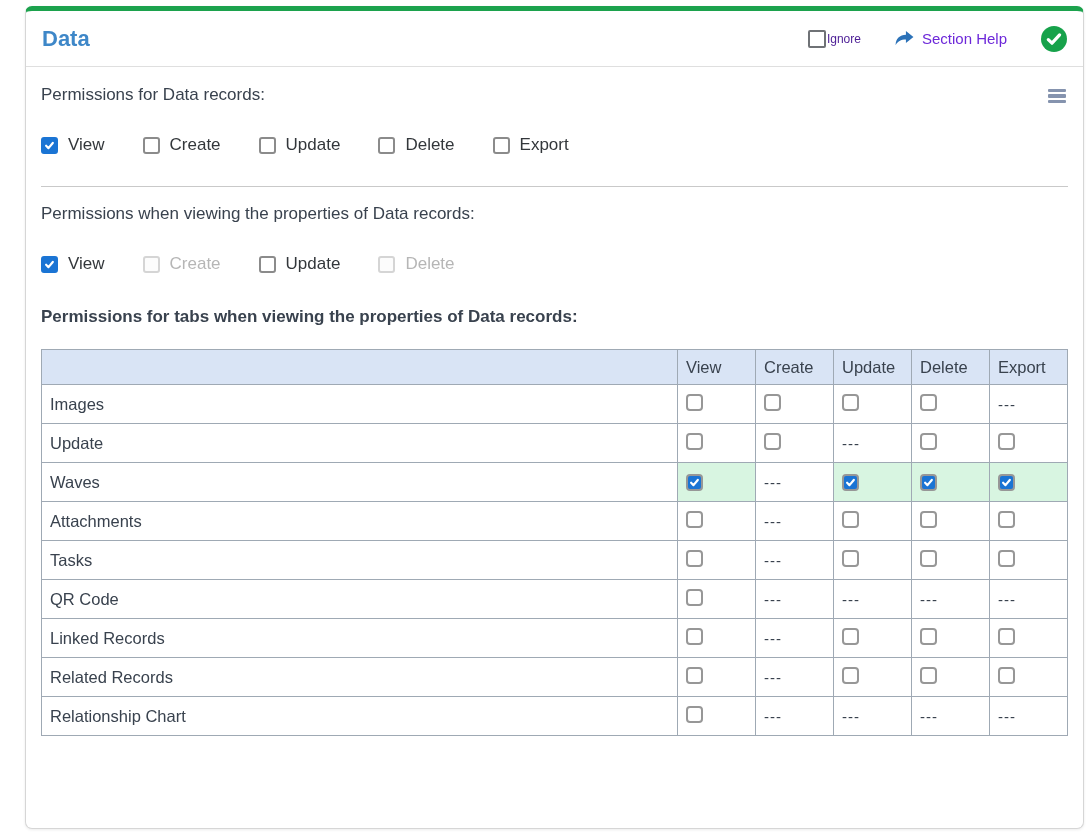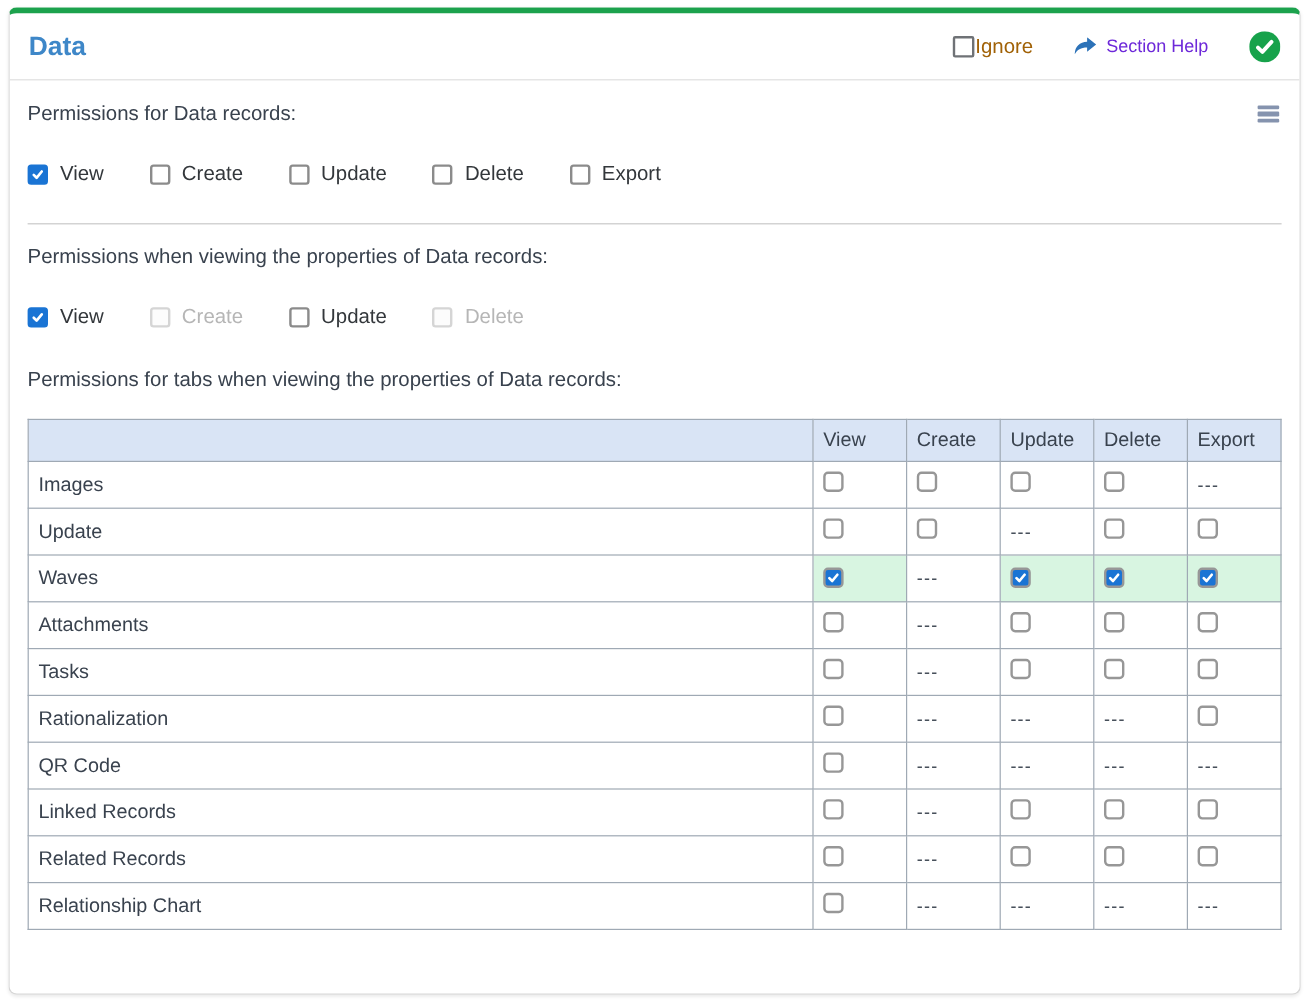--- a/index.html
+++ b/index.html
@@ -1,50 +1,50 @@
 <!DOCTYPE html>
 <html><head>
 <meta charset="utf-8">
 <style>
   * { box-sizing: border-box; }
   html,body { margin:0; padding:0; background:#ffffff; width:1091px; height:835px;
               font-family:"Liberation Sans", sans-serif; color:#39424E; }
-  .card { margin:6px 7px 0 7px; height:823px; background:#fff;
+  .card { margin:6px 7px 0 25px; height:823px; background:#fff;
           border:1px solid #D6D6D6; border-top:5px solid #1CA24D;
           border-radius:7px; box-shadow:0 1px 3px rgba(0,0,0,.08); overflow:hidden; }
   .card-header { display:flex; justify-content:space-between; align-items:center;
                  padding:0 16px; height:56px; border-bottom:1px solid #DFDFDF; }
   .title { font-size:22px; font-weight:bold; color:#3E87C8; margin:0; }
   .header-right { display:flex; align-items:center; gap:34px; }
-  .ignore-wrap { display:flex; align-items:center; gap:1px; font-size:17px; color:#a16207; cursor:pointer; }
+  .ignore-wrap { display:flex; align-items:center; gap:1px; font-size:12px; color:#4c1d95; cursor:pointer; }
   .ignore-box { width:18px; height:18px; border:2px solid #6F7276; border-radius:2px; background:#fff; flex:none; }
   .help-link { display:flex; align-items:center; gap:8px; font-size:15px; color:#6d28d9;
                text-decoration:none; cursor:pointer; }
   .badge { display:flex; }
 
   .card-body { padding:18px 15px 16px 15px; }
-  .section-head { display:flex; justify-content:space-between; align-items:center;gap:24px; }
+  .section-head { display:flex; justify-content:space-between; align-items:flex-end;gap:24px; }
   .section-label { font-size:17px; line-height:20px; }
   .hamburger { display:inline-flex; flex-direction:column; gap:2px; padding:2px; cursor:pointer; }
   .hamburger i { display:block; width:18px; height:3.5px; background:#8593AE; border-radius:1px; }
 
   .cb-row { display:flex; gap:38px; margin-top:30px; }
   .cb-item { display:flex; align-items:center; gap:10px; cursor:pointer; }
   .cb-label { font-size:17px; color:#33373B; }
   .cb { width:17px; height:17px; border:2px solid #8B8B8B; border-radius:3px; background:#fff;
         display:inline-flex; align-items:center; justify-content:center; flex:none; }
   .cb.checked { background:#1A74D4; border-color:#1A74D4; }
   .cb.checked svg { width:11px; height:11px; }
   .cb.disabled { border-color:#D5D5D5; background:#FCFCFC; }
   .cb-item.disabled { cursor:default; }
   .cb-item.disabled .cb-label { color:#B6B6B6; }
 
   .divider { border:0; border-top:1px solid #C9C9C9; margin:31px 0 17px 0; }
   .label2 { margin-top:0; }
-  .label3 { margin-top:33px; }
+  .label3 { margin-top:33px;font-weight:bold; }
 
   table.perm { width:100%; border-collapse:collapse; margin-top:22px; font-size:16.5px; }
   table.perm th, table.perm td { border:1px solid #9FA9B4; }
   table.perm th { background:#D9E4F5; font-weight:normal; text-align:left;
                   padding:5px 8px; height:35px; color:#39424E; }
   table.perm td { height:39px; padding:4px 8px; background:#fff; }
   table.perm td.label-cell { padding-left:8px; }
   table.perm td.on { background:#D8F5E1; }
   table.perm col.perm-col { width:78px; }
   table.perm .cb { border-radius:4px; border-color:#979797; }
@@ -211,28 +211,20 @@
           </tr>
           <tr>
             <td class="label-cell">Tasks</td>
             <td><span class="cb"></span></td>
             <td><span class="dash">---</span></td>
             <td><span class="cb"></span></td>
             <td><span class="cb"></span></td>
             <td><span class="cb"></span></td>
           </tr>
           <tr>
-            <td class="label-cell">Rationalization</td>
-            <td><span class="cb"></span></td>
-            <td><span class="dash">---</span></td>
-            <td><span class="dash">---</span></td>
-            <td><span class="dash">---</span></td>
-            <td><span class="cb"></span></td>
-          </tr>
-          <tr>
             <td class="label-cell">QR Code</td>
             <td><span class="cb"></span></td>
             <td><span class="dash">---</span></td>
             <td><span class="dash">---</span></td>
             <td><span class="dash">---</span></td>
             <td><span class="dash">---</span></td>
           </tr>
           <tr>
             <td class="label-cell">Linked Records</td>
             <td><span class="cb"></span></td>

